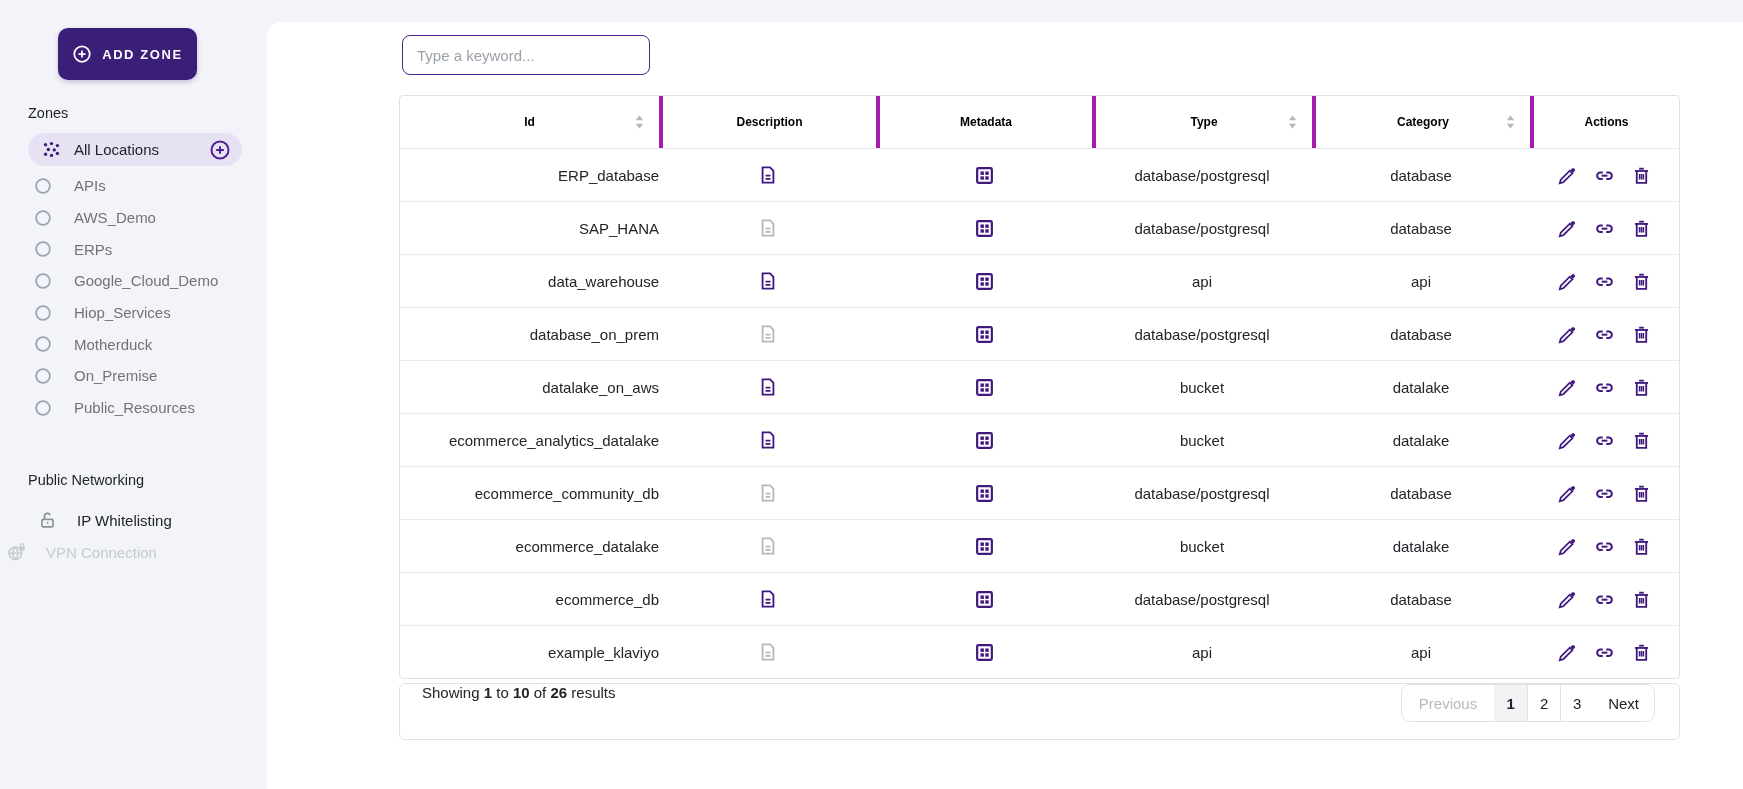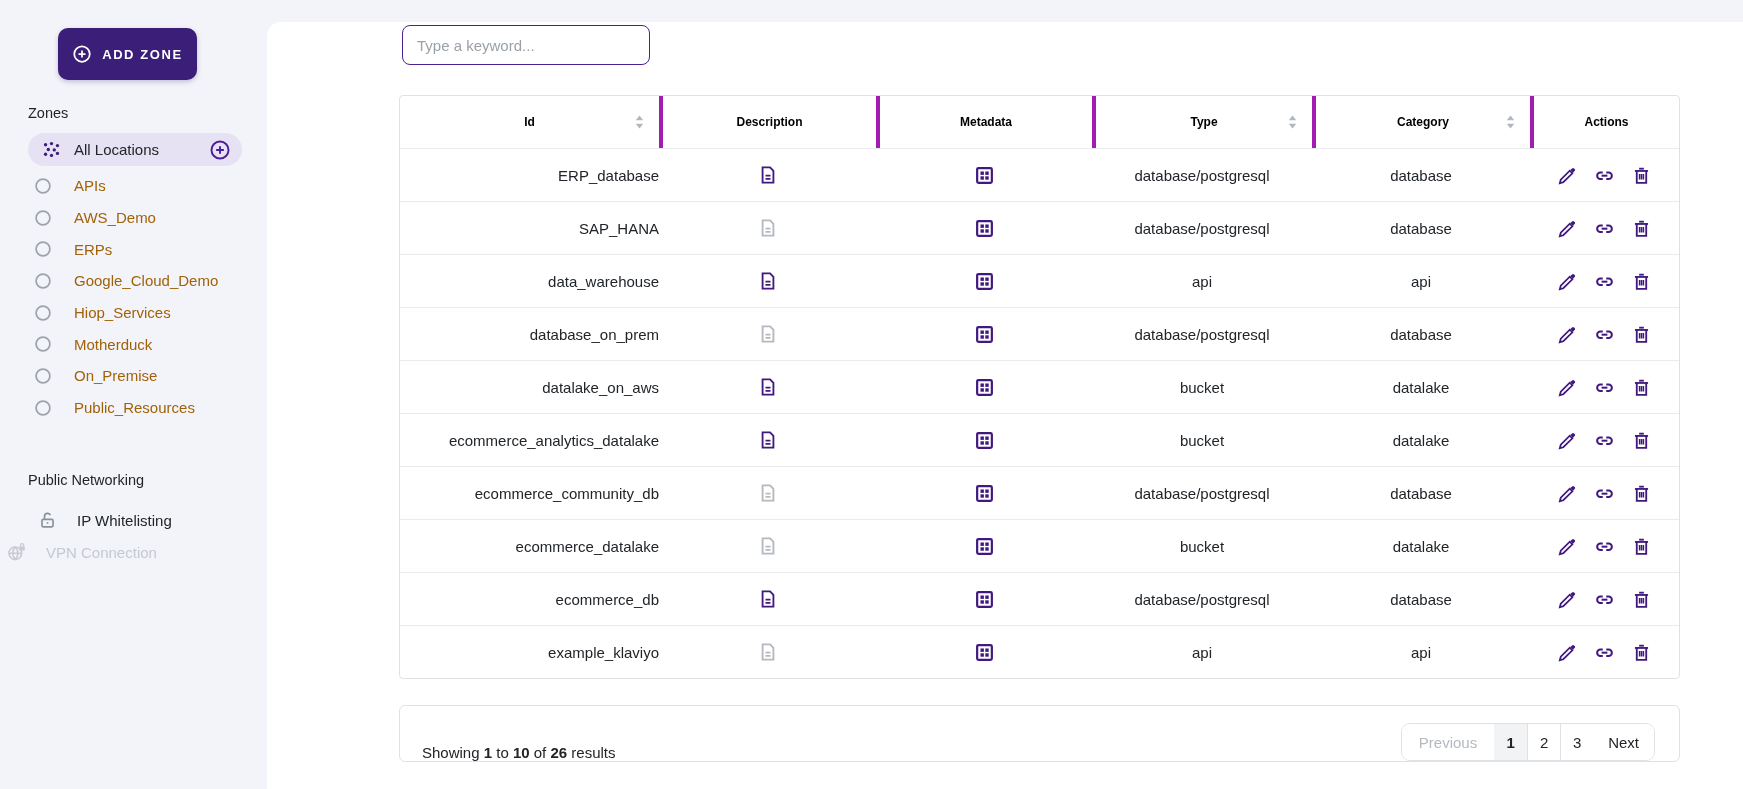--- a/index.html
+++ b/index.html
@@ -41,32 +41,32 @@
     display:flex; align-items:center; cursor:pointer;
   }
   .selected-zone .dots { width:19px; height:19px; margin-left:14px; color:#3b1e78; }
   .selected-zone .lbl { font-size:15px; font-weight:500; color:#212529; margin-left:13px; flex:1; }
   .selected-zone .plus { width:22px; height:22px; margin-right:11px; color:#4c1d95; }
   .zone-list { position:absolute; left:0; top:170px; width:267px; }
   .zone-item {
     display:flex; align-items:center; height:31.7px; padding-left:34px; cursor:pointer;
   }
   .zone-item .radio { width:18px; height:18px; color:#9ca3af; }
-  .zone-item .lbl { font-size:15px; color:#a16207; margin-left:22px; }
+  .zone-item .lbl { font-size:15px; color:#737373; margin-left:22px; }
   .net-list { position:absolute; left:0; top:504px; width:267px; }
   .net-item { display:flex; align-items:center; height:32px; padding-left:38px; cursor:pointer; }
   .net-item .icn { width:19px; height:19px; color:#8a9199; }
   .net-item .lbl { font-size:15px; font-weight:500; color:#212529; margin-left:20px; }
   .net-item.disabled { cursor:default;padding-left:7px; }
   .net-item.disabled .icn { color:#c8ccd2; }
   .net-item.disabled .lbl { color:#c4c9cf; font-weight:400; }
 
   
   .search-input {
-    position:absolute; left:135px; top:3px; width:248px; height:40px;
+    position:absolute; left:135px; top:13px; width:248px; height:40px;
     border:1.5px solid #4c2190; border-radius:8px; background:#fff;
     font-size:15px; color:#212529; padding:0 14px; outline:none;
     font-family:inherit;
   }
   .search-input::placeholder { color:#9aa1a9; }
 
   
   .table-card {
     position:absolute; left:132px; top:73px; width:1281px;
     border:1px solid #dee2e6; border-radius:4px; background:#fff;
@@ -85,23 +85,23 @@
   .trow .td.id-cell { justify-content:flex-end; padding-left:13px; }
   .state-icon { width:20px; height:22px; }
   .state-icon.on { color:#41187f; }
   .state-icon.off { color:#b4b9bf; }
   .grid-icon-box { width:21px; height:21px; color:#41187f; }
   .actions-cell { gap:16px; }
   .action-btn { width:21px; height:21px; color:#41187f; cursor:pointer; background:none; border:none; padding:0; }
 
   
   .footer-card {
-    position:absolute; left:132px; top:683px; width:1281px; height:57px;
+    position:absolute; left:132px; top:661px; width:1281px; height:57px;
     border:1px solid #dee2e6; border-radius:6px; background:#fff;
-    display:flex; align-items:flex-end; justify-content:space-between;
+    display:flex; align-items:flex-start; justify-content:space-between;
     padding:0 24px 0 22px;
   }
   .results-summary { font-size:15px; color:#212529; }
   .results-summary b { font-weight:700; }
   .pager { display:flex; border:1px solid #dee2e6; border-radius:9px; overflow:hidden; background:#fff;margin-left:22px; }
   .pager button {
     font-family:inherit; font-size:15px; background:#fff; border:none; cursor:pointer;
     height:36px; display:flex; align-items:center; justify-content:center; color:#212529;
   }
   .pager button + button { border-left:1px solid #dee2e6; }

